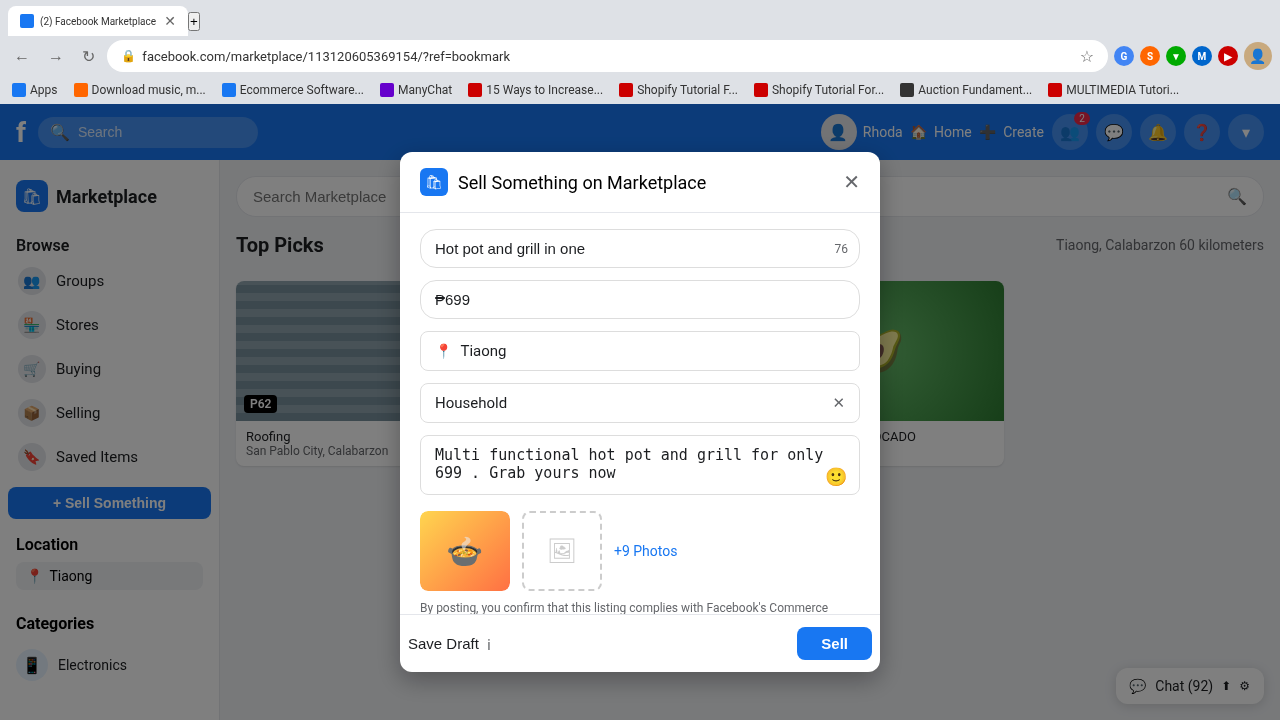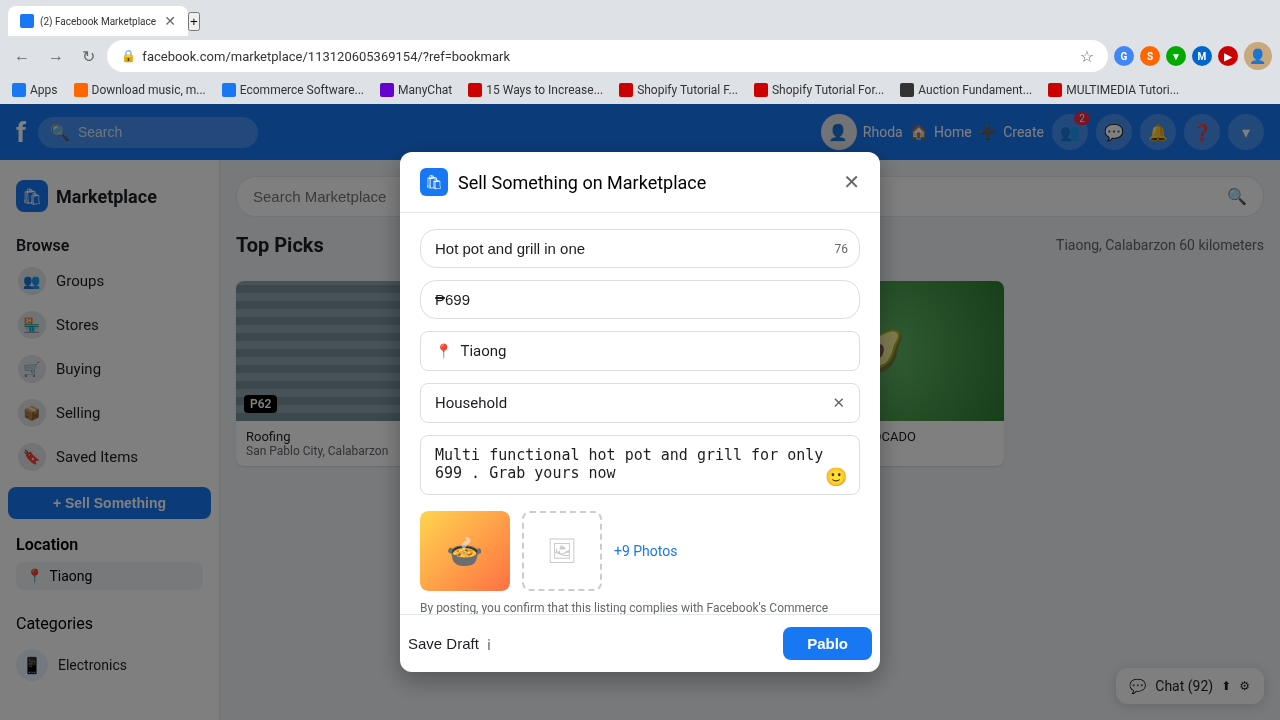--- a/index.html
+++ b/index.html
@@ -48,21 +48,21 @@
     .sidebar-title h2 { font-size: 18px; font-weight: 700; color: #1c1e21; }
     .sidebar-section-title { font-size: 16px; font-weight: 600; color: #1c1e21; padding: 8px 8px 4px; }
     .sidebar-item { display: flex; align-items: center; gap: 10px; padding: 8px 10px; border-radius: 8px; cursor: pointer; color: #1c1e21; font-size: 15px; }
     .sidebar-item .s-icon { width: 28px; height: 28px; border-radius: 50%; background: #e4e6eb; display: flex; align-items: center; justify-content: center; font-size: 14px; }
     .sell-btn { background: #1877f2; color: white; border: none; border-radius: 8px; padding: 8px 16px; font-size: 14px; font-weight: 600; cursor: pointer; display: flex; align-items: center; gap: 6px; width: 100%; justify-content: center; margin: 8px 0; }
     .location-section { padding: 8px; }
     .location-title { font-size: 16px; font-weight: 600; margin-bottom: 8px; }
     .location-input { display: flex; align-items: center; background: #f0f2f5; border-radius: 8px; padding: 6px 10px; gap: 6px; font-size: 14px; cursor: pointer; margin-bottom: 8px; }
     .radius-select { background: #f0f2f5; border: none; border-radius: 8px; padding: 6px 10px; font-size: 14px; width: 100%; cursor: pointer; }
     .categories-section { padding: 8px; }
-    .categories-title { font-size: 16px; font-weight: 400; margin-bottom: 8px; }
+    .categories-title { font-size: 16px; font-weight: 700; margin-bottom: 8px; }
     .category-item { display: flex; align-items: center; gap: 10px; padding: 8px 0; cursor: pointer; font-size: 14px; color: #1c1e21; }
     .cat-icon { width: 32px; height: 32px; border-radius: 50%; display: flex; align-items: center; justify-content: center; font-size: 16px; }
     .cat-electronics { background: #e7f3ff; }
 
     
     .main-content { flex: 1; overflow-y: auto; padding: 16px; position: relative; }
     .content-header { display: flex; align-items: center; gap: 16px; margin-bottom: 16px; }
     .search-bar-main { flex: 1; background: white; border-radius: 20px; padding: 10px 16px; display: flex; align-items: center; gap: 8px; border: 1px solid #e4e6eb; }
     .search-bar-main input { border: none; outline: none; flex: 1; font-size: 15px; color: #1c1e21; background: none; }
     .top-picks-header { font-size: 20px; font-weight: 700; color: #1c1e21; margin-bottom: 12px; }
@@ -379,21 +379,21 @@
       <div class="policy-text">
         <span>By posting, you confirm that this listing complies with Facebook's Commerce Policies and all applicable laws.</span>
         
       </div>
     </div>
     <div class="modal-footer">
       <button class="save-draft-btn">
         <span>Save Draft</span>
         <span style="color:#65676b;">ℹ</span>
       </button>
-      <button class="next-btn">Pablo</button>
+      <button class="next-btn">Sell</button>
     </div>
   </div>
 </div>
 
 <div class="chat-widget">
   <span>💬</span>
   <span>Chat (92)</span>
   <span style="font-size:12px">⬆</span>
   <span style="font-size:12px">⚙</span>
 </div>

